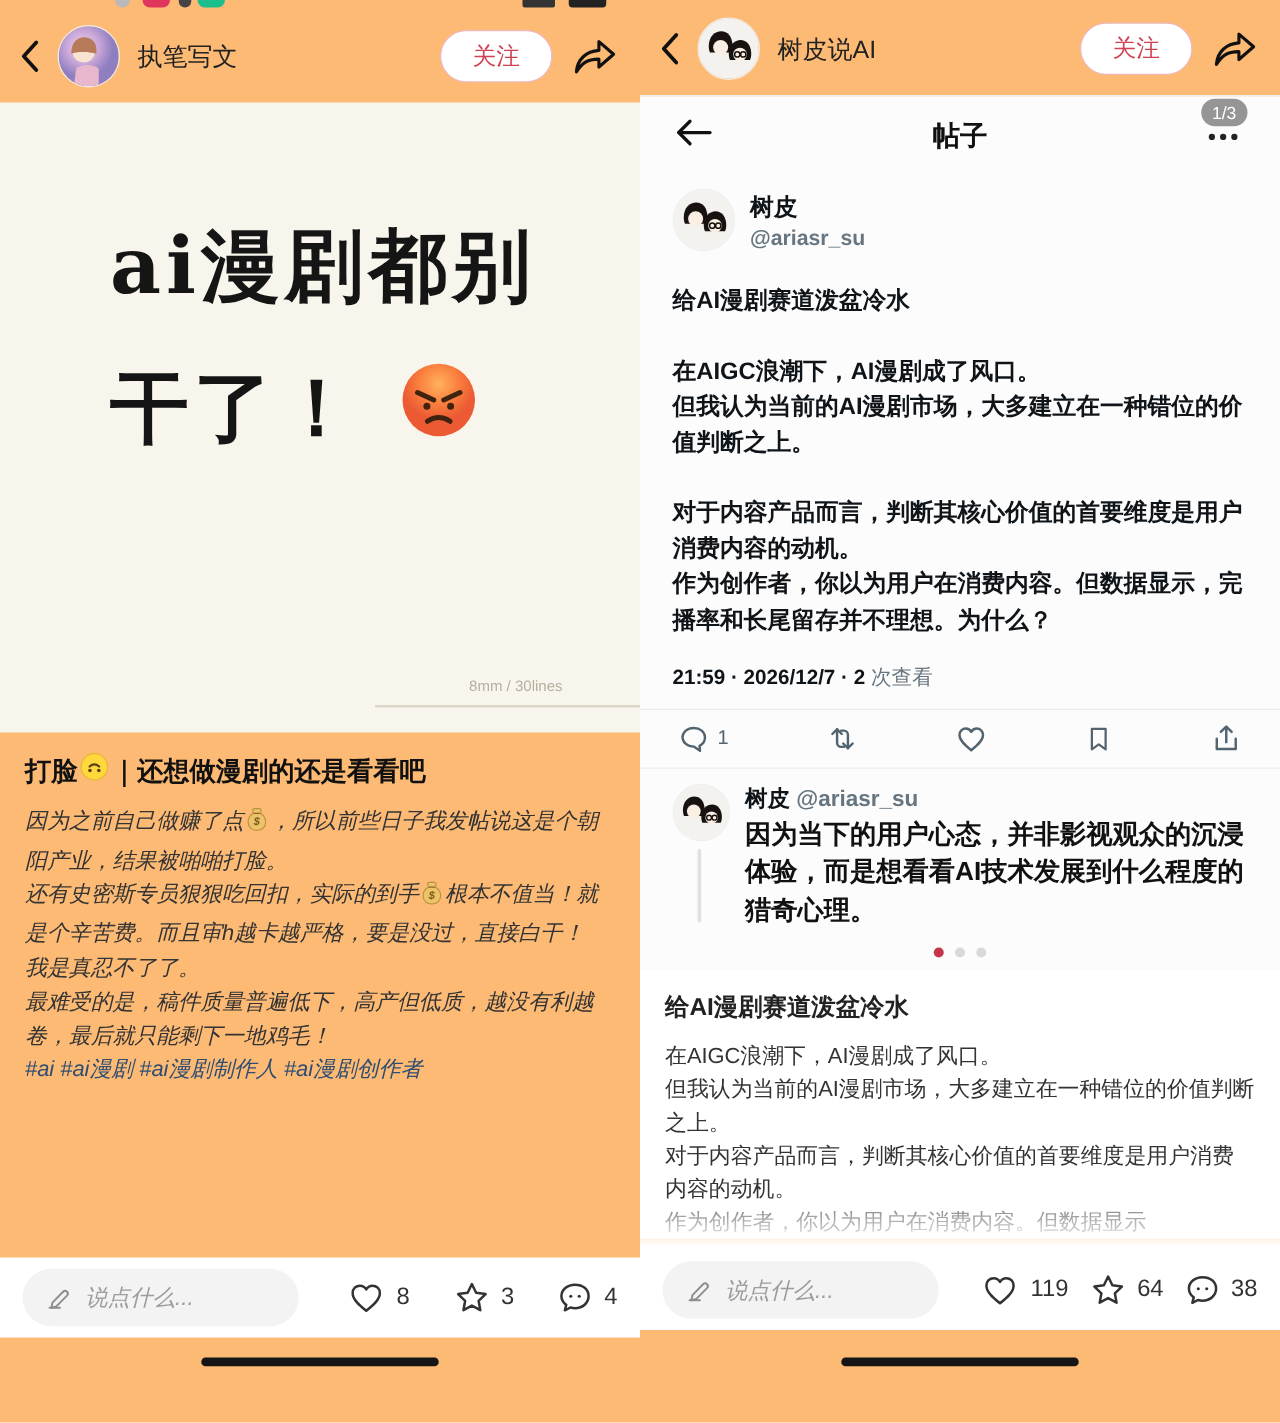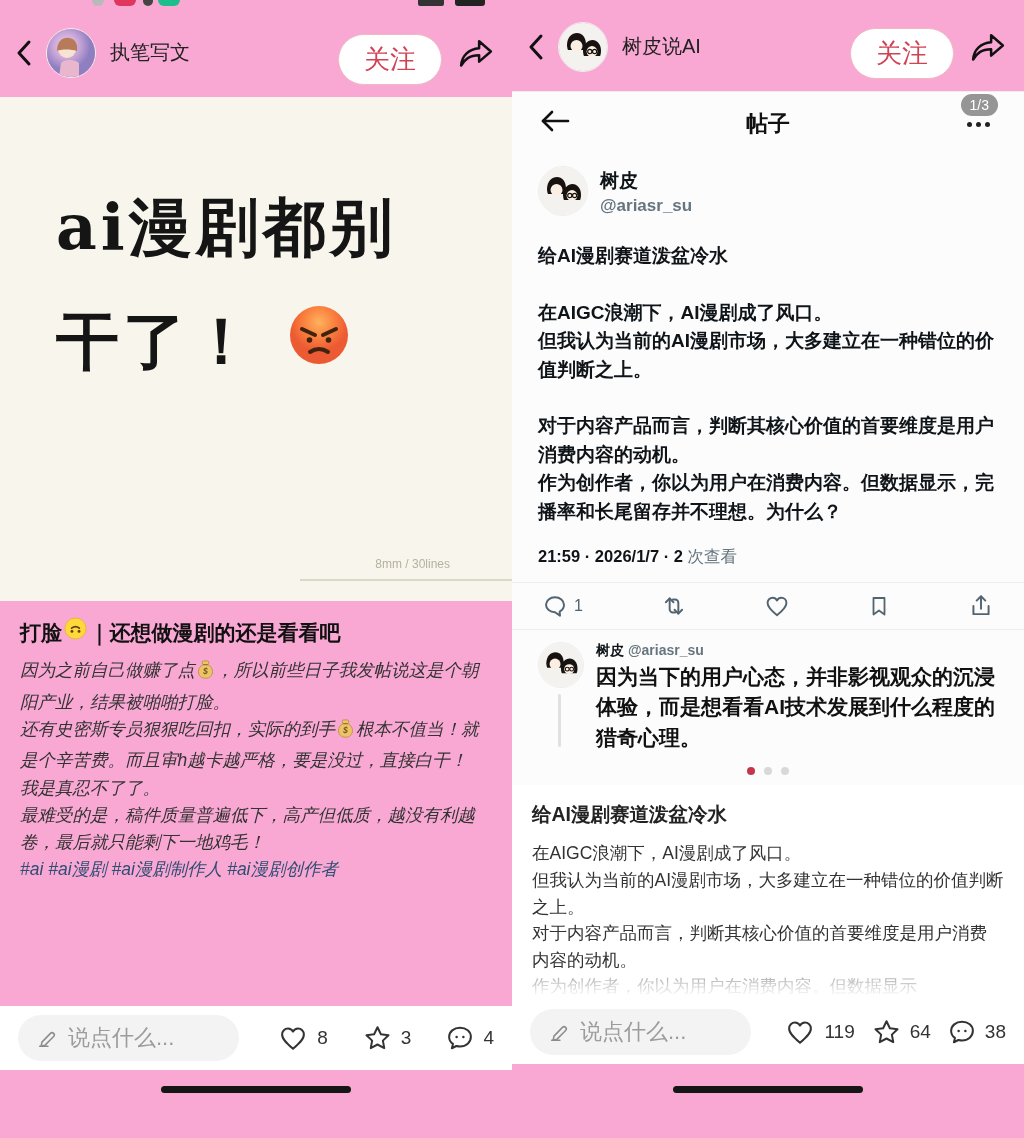--- a/index.html
+++ b/index.html
@@ -1,56 +1,56 @@
 <!DOCTYPE html>
 <html><head>
 <meta charset="utf-8">
 <style>
   html,body{margin:0;padding:0;}
   body{font-family:"Liberation Sans","DejaVu Sans",sans-serif;background:#fff;}
   #stage{position:relative;width:1024px;height:1138px;overflow:hidden;background:#fff;}
-  .panel{position:absolute;top:0;width:512px;height:1138px;background:#f9a8d4;overflow:hidden;}
+  .panel{position:absolute;top:0;width:512px;height:1138px;background:#fdba74;overflow:hidden;}
   #left-panel{left:0;border-right:1px solid #e9e9e9;}
   #right-panel{left:512px;}
 
   
   .status{position:relative;height:12px;overflow:hidden;}
   .status .dot{position:absolute;top:-6px;height:12px;border-radius:6px;}
 
   
   .hdr{display:flex;align-items:center;padding:8px 18px 12px 14px;}
   .back svg{display:block;}
   .avatar{width:48px;height:48px;border-radius:50%;margin-left:12px;flex:0 0 auto;overflow:hidden;border:1px solid #eee;}
   .uname{margin-left:14px;font-size:20px;color:#222;}
-  .follow{margin-left:auto;border:1.5px solid #eeb9bf;color:#d04355;font-size:26px;padding:7px 25px;border-radius:999px;background:#fff;margin-top:14px;}
+  .follow{margin-left:auto;border:1.5px solid #eeb9bf;color:#d04355;font-size:19px;padding:7px 25px;border-radius:999px;background:#fff;}
   .share{margin-left:16px;}
   .hairline{height:1px;background:#ededed;}
 
   
   .cover{position:relative;height:504px;background:#f8f6ec;}
-  .cover-text{padding:88px 0 0 56px;font-family:"DejaVu Serif","Liberation Serif",serif;font-weight:bold;color:#151515;}
+  .cover-text{padding:88px 0 0 88px;font-family:"DejaVu Serif","Liberation Serif",serif;font-weight:bold;color:#151515;}
   .cover-l1{font-size:63px;letter-spacing:4px;}
   .cover-l2{font-size:63px;letter-spacing:4px;margin-top:28px;display:flex;align-items:center;gap:30px;}
   .wm{position:absolute;right:62px;bottom:30px;font-size:12px;color:#b4b0a0;}
   .wm-line{position:absolute;right:0;bottom:20px;width:212px;height:2px;background:#c9c5b6;opacity:.65;}
 
   
   .note{padding:16px 20px 0 20px;}
   .note-title{font-size:21px;font-weight:bold;color:#111;line-height:1.4;display:flex;align-items:center;flex-wrap:wrap;gap:2px;}
   .note-body{margin-top:10px;font-size:17.5px;line-height:1.56;color:#333;}
   .note-body p{margin:0;font-style:italic;}
   .emoji{display:inline-block;vertical-align:-4px;}
   .tags{color:#2e4d72;margin-top:2px;}
 
   
   .footer{position:absolute;left:0;right:0;display:flex;align-items:center;padding:0 18px;background:#fff;}
   #left-panel .footer{top:1006px;height:64px;}
   #right-panel .footer{top:1000px;height:64px;}
   .say{display:flex;align-items:center;gap:10px;background:#f3f3f3;border-radius:999px;height:46px;padding:0 18px;flex:0 0 auto;min-width:185px;}
-  .say .ph{font-size:22px;color:#9c9c9c;}
+  .say .ph{font-size:18px;color:#9c9c9c;font-style:italic;}
   .fgroup{display:flex;align-items:center;gap:8px;margin-left:auto;}
   .fgroup.mid{margin-left:34px;}
   .fcount{font-size:19px;color:#333;}
   .homebar{position:absolute;left:50%;transform:translateX(-50%);width:190px;height:7px;border-radius:4px;background:#151515;top:1086px;}
 
   
   .embed{background:#fcfcfc;}
   .pagebar{position:relative;display:flex;align-items:center;justify-content:center;height:64px;}
   .pagebar .backarrow{position:absolute;left:26px;top:14px;}
   .pagetitle{font-size:22px;font-weight:bold;color:#111;font-family:Liberation Mono, monospace;}
@@ -72,21 +72,21 @@
   .t-meta .tv{color:#0f1419;font-weight:bold;}
   .t-meta .tl{color:#66757f;}
   .t-actions{display:flex;align-items:center;justify-content:space-between;padding:10px 30px;}
   .t-actions .act{display:flex;align-items:center;gap:6px;}
   .t-actions .cnt{font-size:16px;color:#536471;}
 
   .reply{position:relative;display:flex;align-items:flex-start;padding:12px 26px 0 26px;}
   .r-avatar{width:44px;height:44px;border-radius:50%;overflow:hidden;border:1px solid #eee;flex:0 0 auto;}
   .thread{position:absolute;left:46px;top:64px;bottom:6px;width:3px;background:#e1e1e1;border-radius:2px;}
   .r-col{margin-left:12px;}
-  .r-line1{font-size:14px;}
+  .r-line1{font-size:18px;}
   .r-name{font-weight:bold;color:#0f1419;}
   .r-handle{color:#66757f;font-weight:bold;}
   .r-text{font-size:21px;font-weight:600;color:#111;line-height:1.45;margin-top:2px;}
   .r-text p{margin:0;}
   .cdots{display:flex;justify-content:center;gap:9px;padding:14px 0 10px 0;background:#fcfcfc;}
   .cdots i{width:8px;height:8px;border-radius:50%;}
 
   .rnote{padding:16px 20px 0 20px;background:#fff;}
   .rnote-title{font-size:19.5px;font-weight:bold;color:#222;}
   .rnote-body{margin-top:12px;font-size:17.5px;line-height:1.52;color:#333;}
@@ -301,21 +301,21 @@
 
       <div class="t-body">
         <p>给AI漫剧赛道泼盆冷水</p>
         <p class="gap">在AIGC浪潮下，AI漫剧成了风口。</p>
         <p>但我认为当前的AI漫剧市场，大多建立在一种错位的价值判断之上。</p>
         <p class="gap">对于内容产品而言，判断其核心价值的首要维度是用户消费内容的动机。</p>
         <p>作为创作者，你以为用户在消费内容。但数据显示，完播率和长尾留存并不理想。为什么？</p>
       </div>
 
       <div class="t-meta">
-        <span class="tm">21:59 · 2026/1/7 ·</span>
+        <span class="tm">21:59 · 2026/12/7 ·</span>
         <span class="tv">2</span>
         <span class="tl">次查看</span>
       </div>
       <div class="hairline"></div>
 
       <div class="t-actions">
         <span class="act">
           <svg class="ic tw" width="26" height="26" viewBox="0 0 24 24">
               <path d="M12 4c-4.6 0-8.3 3-8.3 6.9 0 3.8 3.7 6.9 8.3 6.9l4.6 3.1-.3-3.7c2.4-1.2 4-3.6 4-6.3C20.3 7 16.6 4 12 4z"></path>
             </svg>

